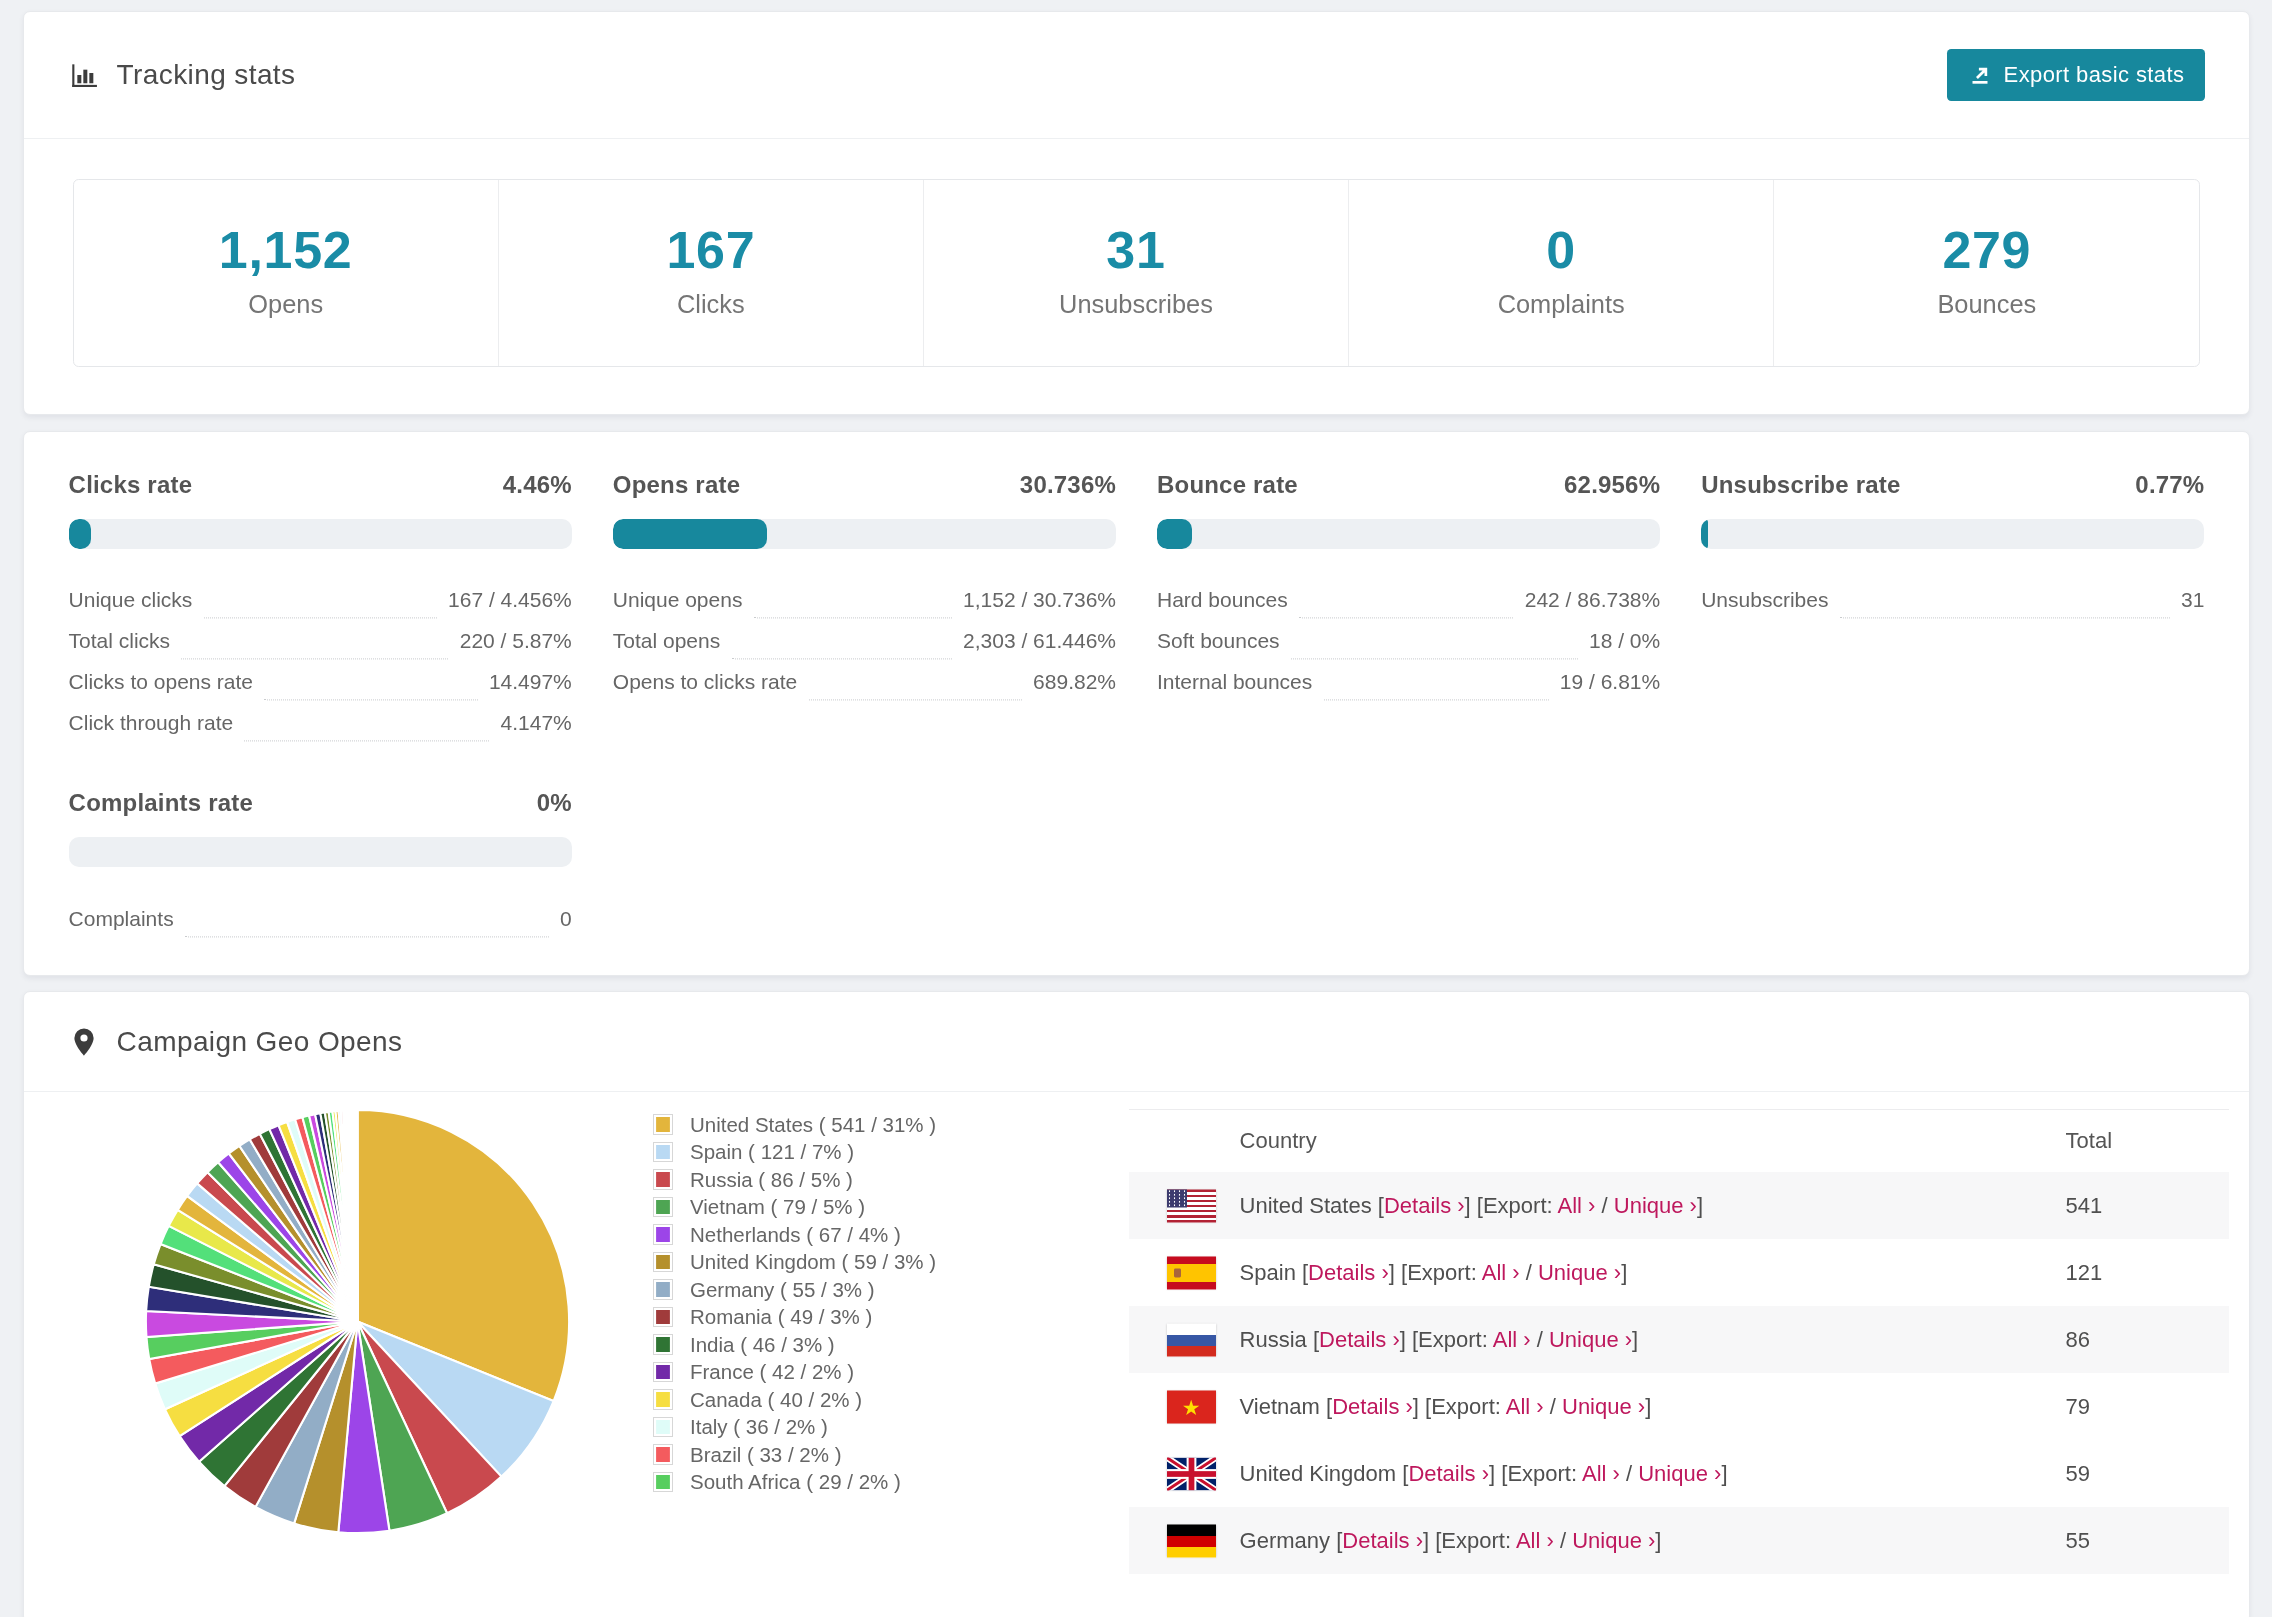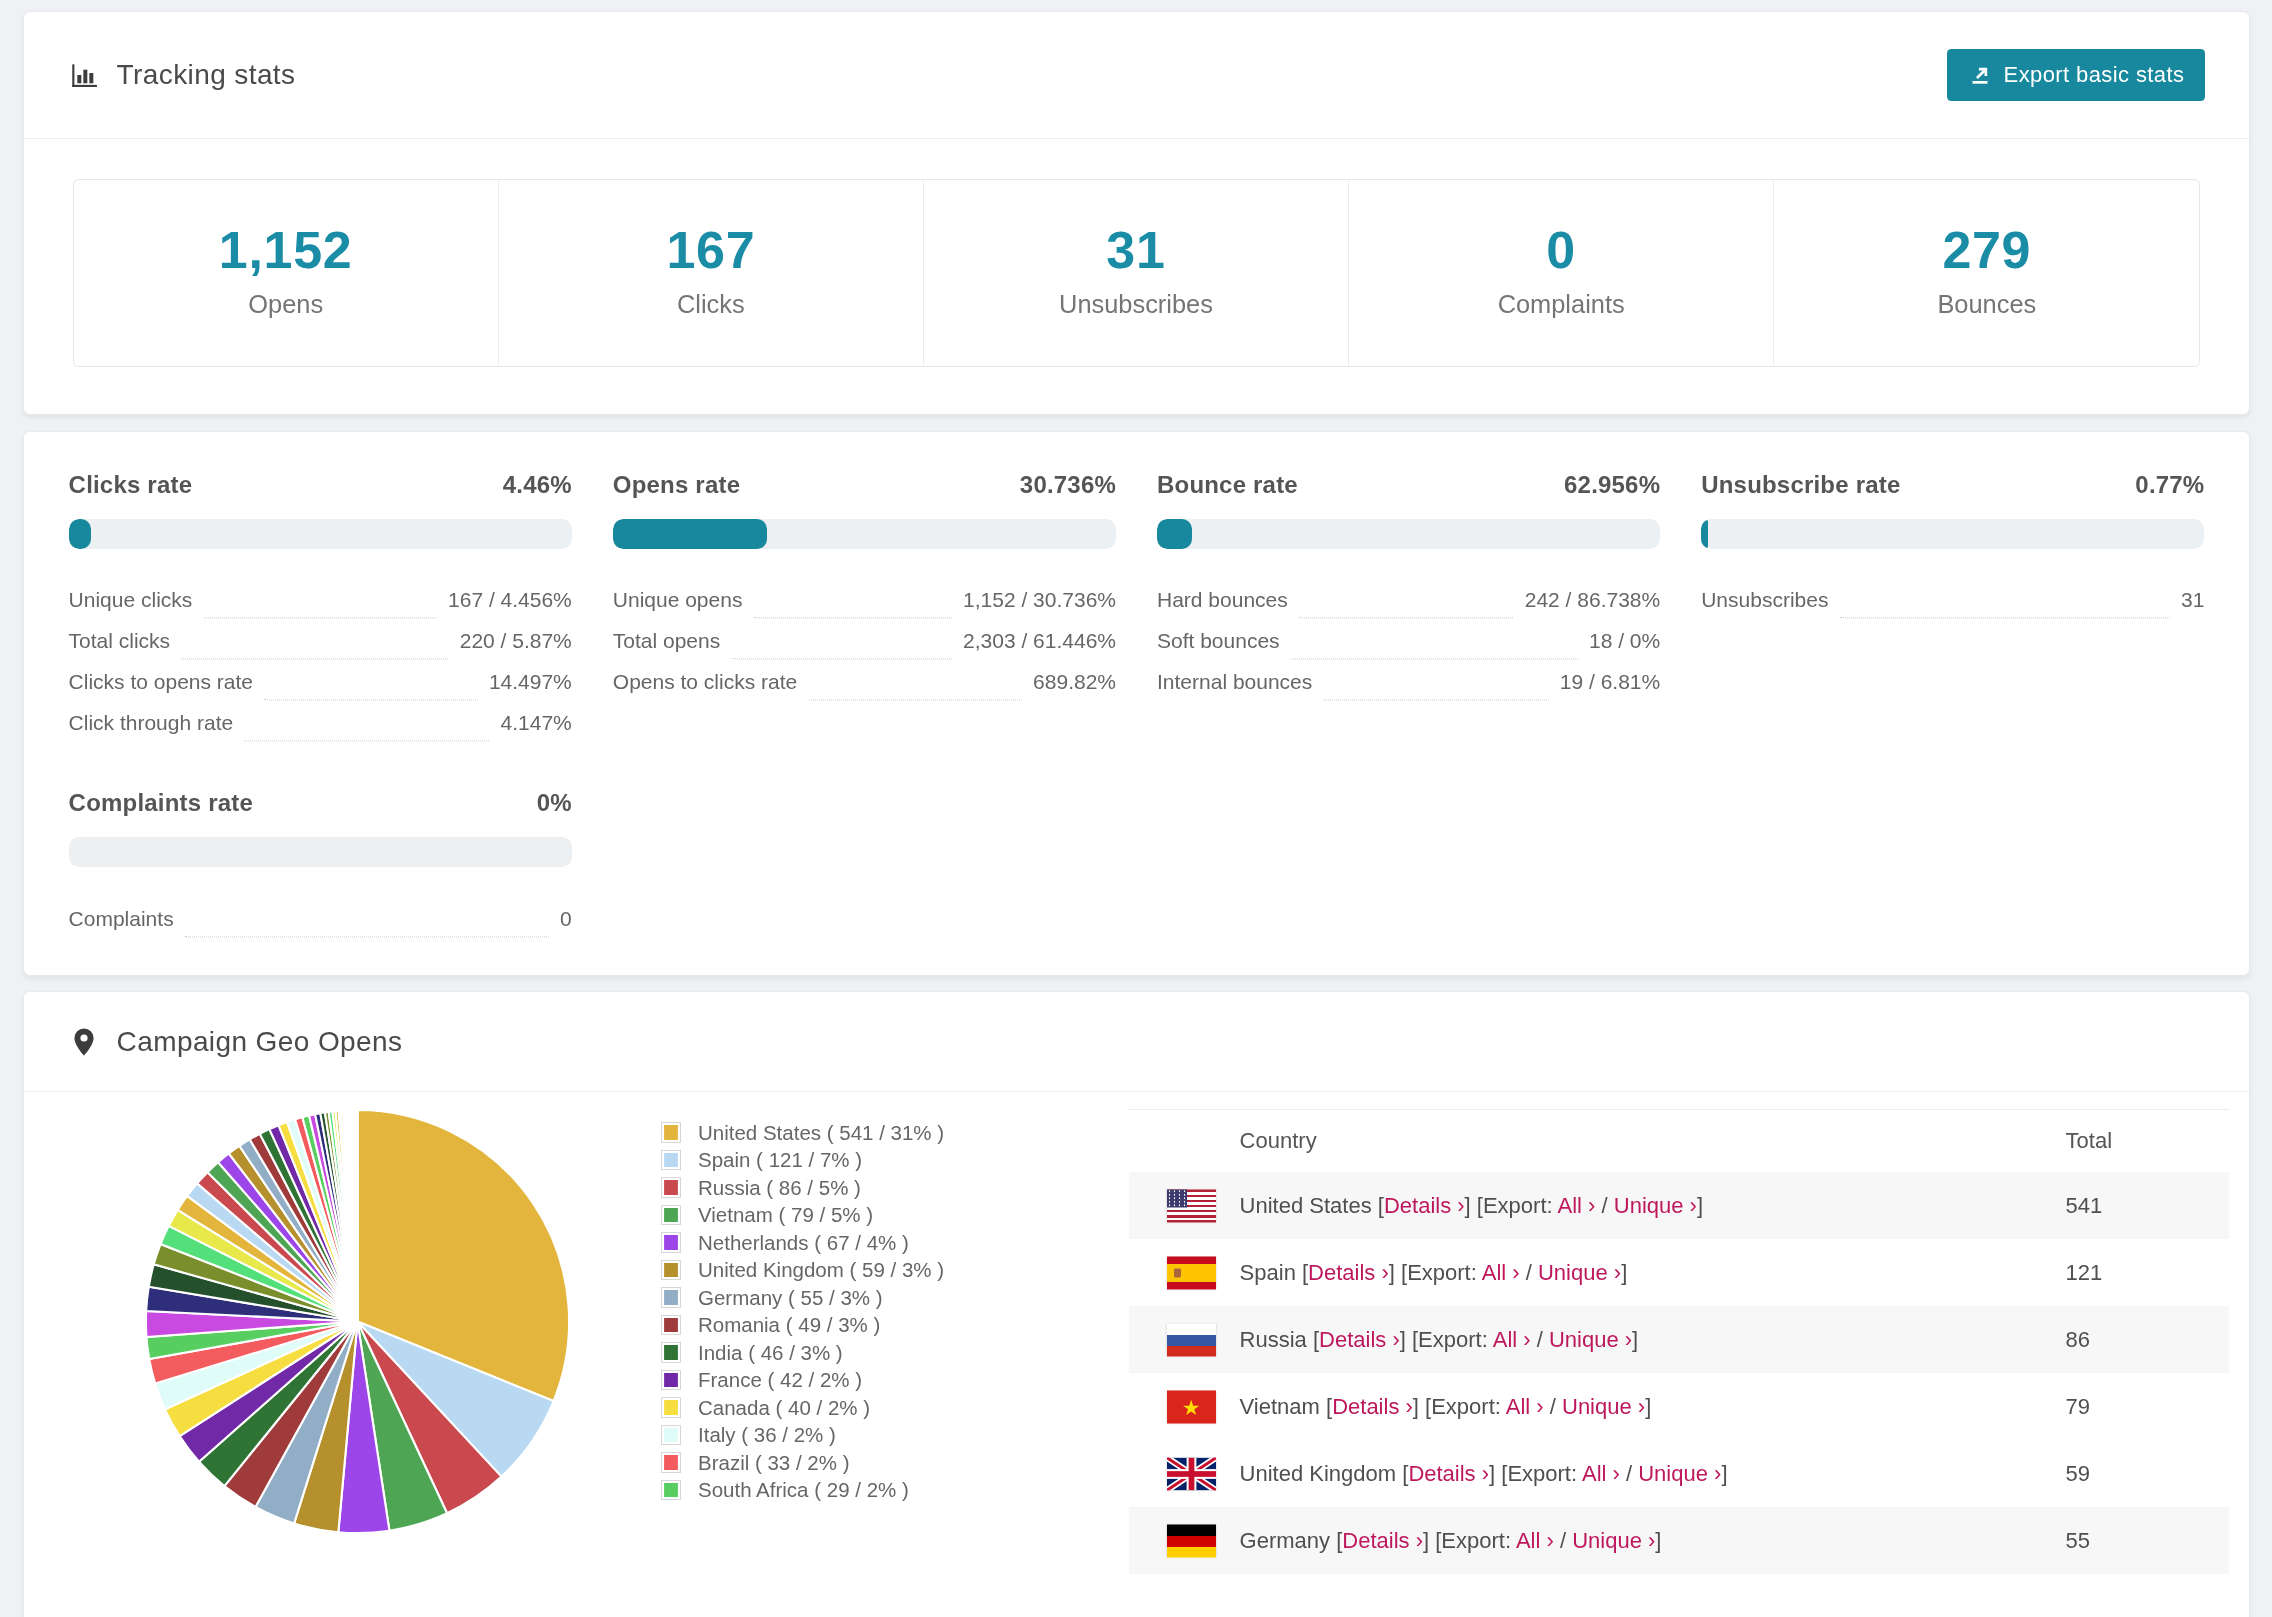--- a/index.html
+++ b/index.html
@@ -34,21 +34,21 @@
   .bar{margin-top:20px;height:30px;background:#EDF0F3;border-radius:10px;position:relative;overflow:hidden}
   .bar-fill{position:absolute;left:0;top:0;bottom:0;background:#17889D;border-radius:10px}
   .rate-rows{margin-top:22.6px}
   .rate-row{display:flex;align-items:flex-end;height:41px;font-size:21px;color:#666}
   .leader{flex:1;border-bottom:1.4px dotted #C9CBCD;margin:0 11.3px;transform:translateY(6.4px)}
 
   #card-geo{margin-top:15.5px;height:630px;overflow:hidden}
   #card-geo .card-head{height:99px}
   .geo-content{position:relative;height:531px}
   #pie{position:absolute;left:106px;top:1.4px;width:455px;height:455px}
-  #legend{position:absolute;left:629px;top:18.4px;list-style:none;margin:8px;padding:0}
+  #legend{position:absolute;left:629px;top:18.4px;list-style:none;margin:0;padding:0}
   #legend li{display:flex;align-items:center;gap:17px;height:27.5px;font-size:20.5px;color:#666;white-space:nowrap}
   .swatch{width:18.4px;height:18.4px;flex:none;border:1.4px solid #D7D7D7;box-shadow:inset 0 0 0 2.1px #fff}
 
   #geo-table{position:absolute;left:1105px;top:17px;width:1100px;border-top:0.7px solid #ECECEE}
   .thead{position:relative;height:62px;display:flex;align-items:center;font-size:22px;color:#555}
   .th-country{margin-left:111px}
   .th-total{position:absolute;left:937px}
   .trow{position:relative;height:67px;display:flex;align-items:center;font-size:22px;color:#4F4F4F}
   .trow.odd{background:#F7F7F8}
   .country-cell{margin-left:111px;white-space:nowrap}

